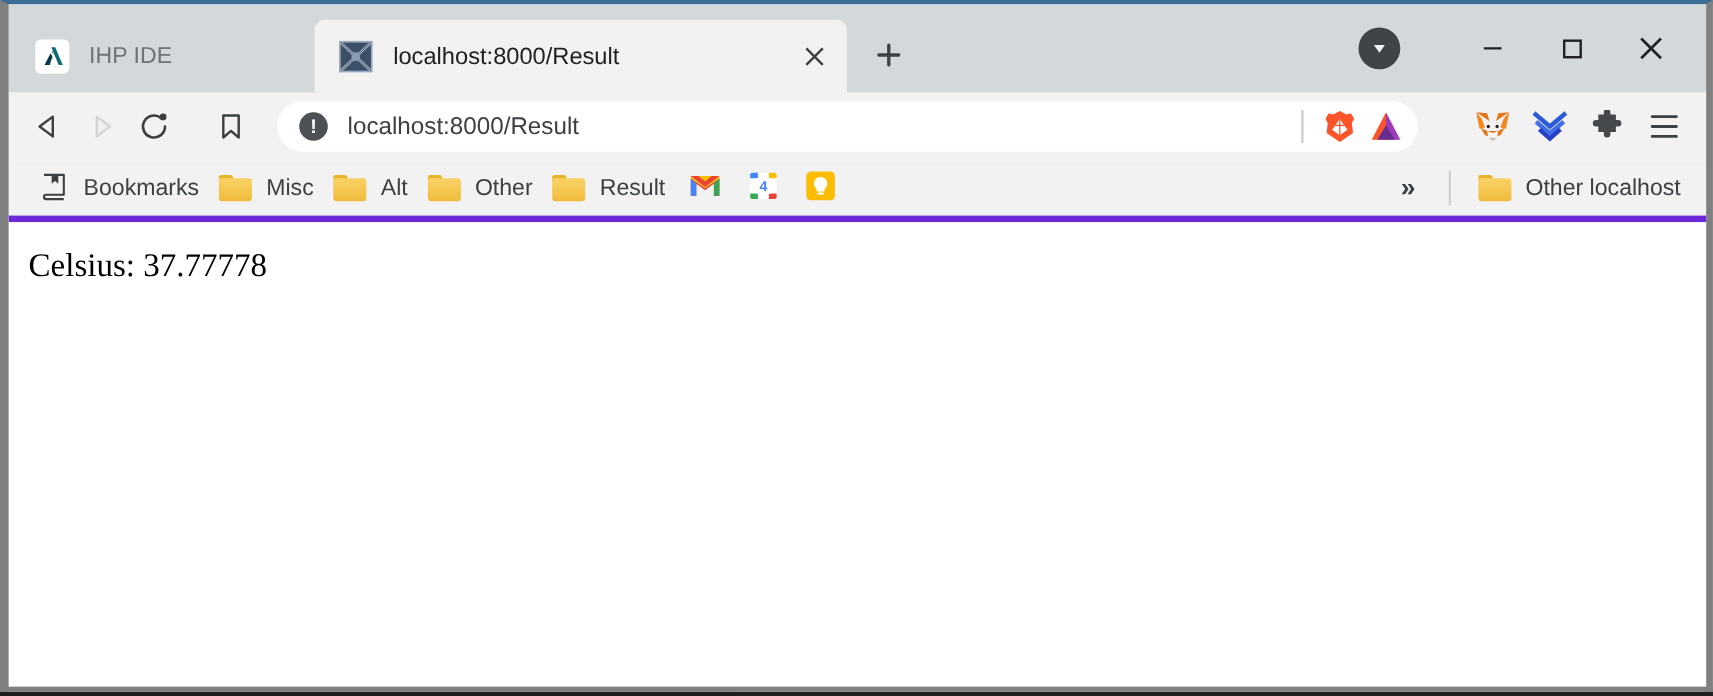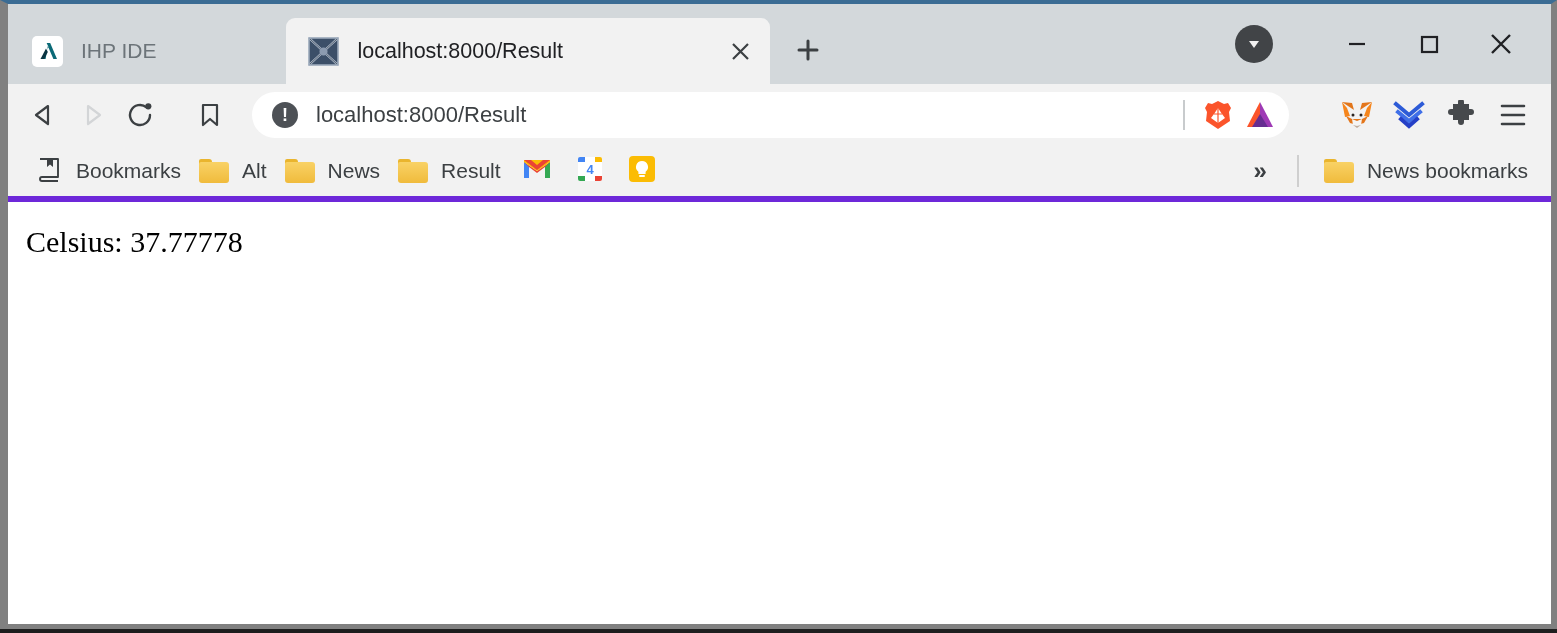--- a/index.html
+++ b/index.html
@@ -444,29 +444,33 @@
       <div class="bm-item">
         <span>
           <svg width="28" height="28" viewBox="0 0 28 28">
             <path d="M5 4 H23 V22 H7 a2 2 0 0 0 0 4 H23" fill="none" stroke="#3c4043" stroke-width="1.9" stroke-linejoin="round"></path>
             <path d="M12 4 H18 V12 L15 9.5 L12 12 Z" fill="#3c4043"></path>
           </svg>
         </span>
         <span class="bm-label">Bookmarks</span>
       </div>
 
+      <div class="bm-item">
+        <span class="folder"></span>
+        <span class="bm-label">Misc</span>
+      </div>
 
       <div class="bm-item">
         <span class="folder"></span>
         <span class="bm-label">Alt</span>
       </div>
 
       <div class="bm-item">
         <span class="folder"></span>
-        <span class="bm-label">News</span>
+        <span class="bm-label">Other</span>
       </div>
 
       <div class="bm-item">
         <span class="folder"></span>
         <span class="bm-label">Result</span>
       </div>
 
       <div class="bm-item bm-icon-only">
         <span>
           <svg width="30" height="24" viewBox="0 0 30 24">
@@ -503,21 +507,21 @@
         </span>
       </div>
 
       <span class="spacer"></span>
 
       <span class="chevmore">»</span>
       <span class="bm-sep"></span>
 
       <div class="bm-item">
         <span class="folder"></span>
-        <span class="bm-label">News bookmarks</span>
+        <span class="bm-label">Other localhost</span>
       </div>
     </div>
 
     <div class="viewport">
       <div class="page-text">Celsius: 37.77778</div>
     </div>
 
   </div>
 </div>
 

